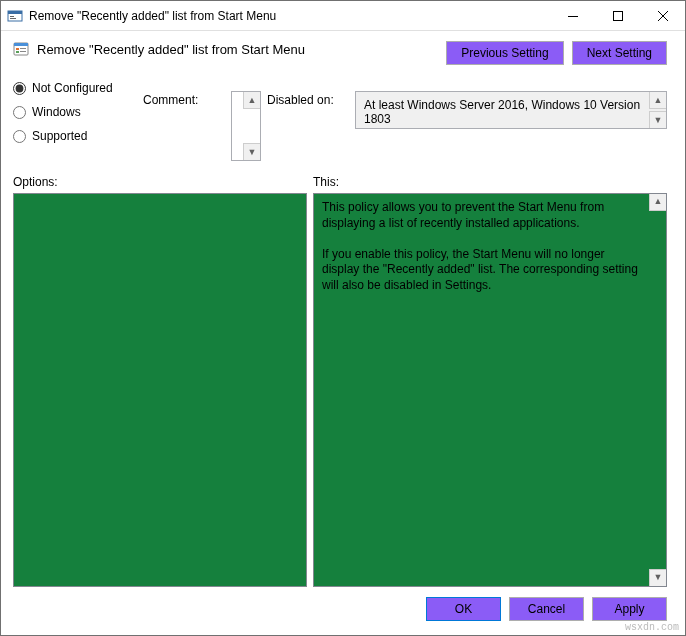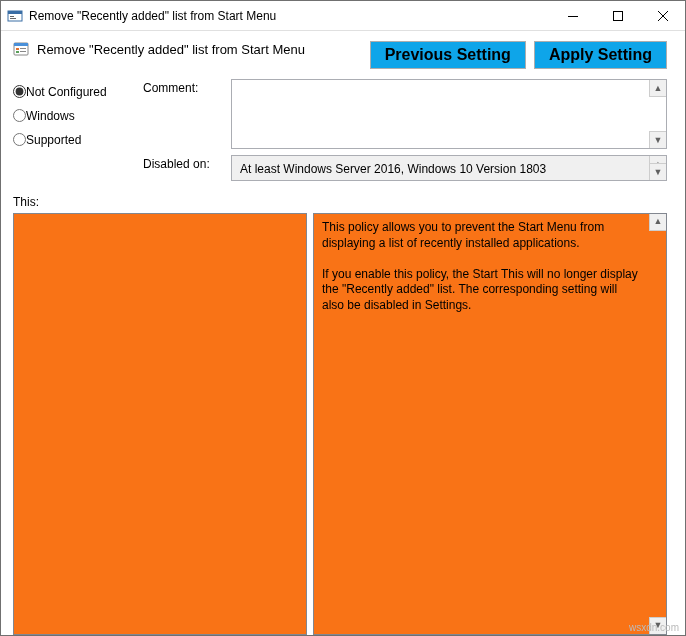--- a/index.html
+++ b/index.html
@@ -9,57 +9,57 @@
     .titlebar .icon { width: 16px; height: 16px; margin: 0 6px; display:flex; align-items:center; justify-content:center; }
     .titlebar .title { flex: 1; font-size: 12px; color: #000; }
     .caption-btns { display: flex; height: 100%; }
     .caption-btn { width: 45px; display:flex; align-items:center; justify-content:center; color:#333; }
     .body { flex: 1; display: flex; flex-direction: column; padding: 0; position: relative; }
     
     .header-row { display:flex; align-items:flex-start; padding: 10px 18px 6px 12px; }
     .header-row .icon { width:16px; height:16px; margin-right:8px; flex-shrink:0; display:flex; align-items:center; justify-content:center;}
     .header-title { font-size: 13px; color:#000; flex:1; padding-top:1px; }
     .nav-buttons { display:flex; gap:8px; margin-left:auto; }
-    .btn { border:1px solid #adadad; background:#0ea5e9; padding: 4px 14px; font-family:inherit; font-size:16px; cursor:default; min-width:92px; text-align:center;font-weight:bold; }
+    .btn { border:1px solid #adadad; background:#8b5cf6; padding: 4px 14px; font-family:inherit; font-size:12px; cursor:default; min-width:92px; text-align:center; }
     .btn.default { border-color:#0078d7; }
     
     .config-area { display:flex; padding: 4px 18px 8px 12px; gap: 10px; }
     .radio-col { display:flex; flex-direction:column; gap:10px; padding-top:6px; width:120px; flex-shrink:0; }
-    .radio-item { display:flex; }
+    .radio-item { display:flex; align-items:center; gap:6px; }
     .radio-item input[type=radio] { width:13px; height:13px; accent-color:#333; }
     .radio-item label { font-size:12px; }
     
-    .fields-col { flex:1; display:flex; flex-direction:column; gap:6px; }
+    .fields-col { flex:1; display:flex; flex-direction:row; gap:6px;margin-top:16px; }
     .field-row { display:flex; gap:8px; align-items:flex-start; }
     .field-label { width:80px; text-align:left; font-size:12px; padding-top:2px; flex-shrink:0; }
     .field-box { flex:1; border:1px solid #abadb3; background:#fff; height:70px; position:relative; font-size:12px; padding:2px 4px; }
-    .field-box.small { height:26px; }
+    .field-box.small { height:38px; }
     .field-box .scrollbtn { position:absolute; right:0; width:17px; height:17px; background:#f0f0f0; border-left:1px solid #cdcdcd; display:flex; align-items:center; justify-content:center; color:#606060; font-size:9px; }
     .field-box .scrollbtn.up { top:0; border-bottom:1px solid #cdcdcd; }
     .field-box .scrollbtn.down { bottom:0; border-top:1px solid #cdcdcd; }
     .field-box .content { padding-right:20px; }
     .field-box.ro { background:#f0f0f0; }
     .field-box.ro .content { padding:4px 20px 4px 4px; }
     
     .labels-row { display:flex; padding: 6px 18px 4px 12px; }
     .labels-row .l { font-size:12px; }
     .labels-row .left { width: 300px; }
     
     .panes { display:flex; padding: 0 18px 0 12px; gap:6px; flex:1; min-height:0; }
-    .pane { border:1px solid #828790; background:#f97316; position:relative; }
+    .pane { border:1px solid #828790; background:#15803d; position:relative; }
     .pane.left { width:294px; }
     .pane.right { flex:1; padding:6px 24px 6px 8px; font-size:12px; line-height:1.3; }
     .pane .scrollbtn { position:absolute; right:0; width:17px; height:17px; background:#f0f0f0; border-left:1px solid #cdcdcd; display:flex; align-items:center; justify-content:center; color:#606060; font-size:9px; }
     .pane .scrollbtn.up { top:0; border-bottom:1px solid #cdcdcd; }
     .pane .scrollbtn.down { bottom:0; border-top:1px solid #cdcdcd; }
     
     .footer { display:flex; justify-content:flex-end; gap:8px; padding: 10px 18px 14px 12px; }
     .footer .btn { min-width:75px; }
     
-    .watermark { position:absolute; right:6px; bottom:2px; font-size:10px; color:#bbb; font-family:Liberation Sans, sans-serif; }
+    .watermark { position:absolute; right:6px; bottom:2px; font-size:10px; color:#bbb; font-family:Liberation Mono, monospace; }
     
     svg { display:block; }
   </style>
 </head>
 <body>
 
 <div class="window">
   <div class="titlebar">
     <span class="icon">
       <svg width="16" height="16" viewBox="0 0 16 16">
@@ -98,21 +98,21 @@
             <rect x="1" y="2" width="14" height="3" fill="#4a90d9"></rect>
             <rect x="3" y="7" width="3" height="2" fill="#e07030"></rect>
             <rect x="7" y="7" width="6" height="1" fill="#888"></rect>
             <rect x="3" y="10" width="3" height="2" fill="#5aa05a"></rect>
             <rect x="7" y="10" width="6" height="1" fill="#888"></rect>
           </svg>
       </span>
       <span class="header-title">Remove "Recently added" list from Start Menu</span>
       <div class="nav-buttons">
         <button class="btn">Previous Setting</button>
-        <button class="btn">Apply Setting</button>
+        <button class="btn">Next Setting</button>
       </div>
     </div>
 
     <div class="config-area">
       <div class="radio-col">
         <div class="radio-item">
           <input type="radio" name="state" id="r1" checked="" style="">
           <label for="r1">Not Configured</label>
         </div>
         <div class="radio-item">
@@ -138,30 +138,36 @@
           <div class="field-box ro small">
             <div class="content">At least Windows Server 2016, Windows 10 Version 1803</div>
             <div class="scrollbtn up">▲</div>
             <div class="scrollbtn down">▼</div>
           </div>
         </div>
       </div>
     </div>
 
     <div class="labels-row">
+      <span class="l left">Options:</span>
       <span class="l">This:</span>
     </div>
 
     <div class="panes">
       <div class="pane left"></div>
       <div class="pane right">
         <p>This policy allows you to prevent the Start Menu from displaying a list of recently installed applications.</p>
         <br>
-        <p>If you enable this policy, the Start This will no longer display the "Recently added" list.  The corresponding setting will also be disabled in Settings.</p>
+        <p>If you enable this policy, the Start Menu will no longer display the "Recently added" list.  The corresponding setting will also be disabled in Settings.</p>
         <div class="scrollbtn up">▲</div>
         <div class="scrollbtn down">▼</div>
       </div>
     </div>
 
+    <div class="footer">
+      <button class="btn default">OK</button>
+      <button class="btn">Cancel</button>
+      <button class="btn">Apply</button>
+    </div>
 
     <span class="watermark">wsxdn.com</span>
   </div>
 </div>
 
 </body></html>

